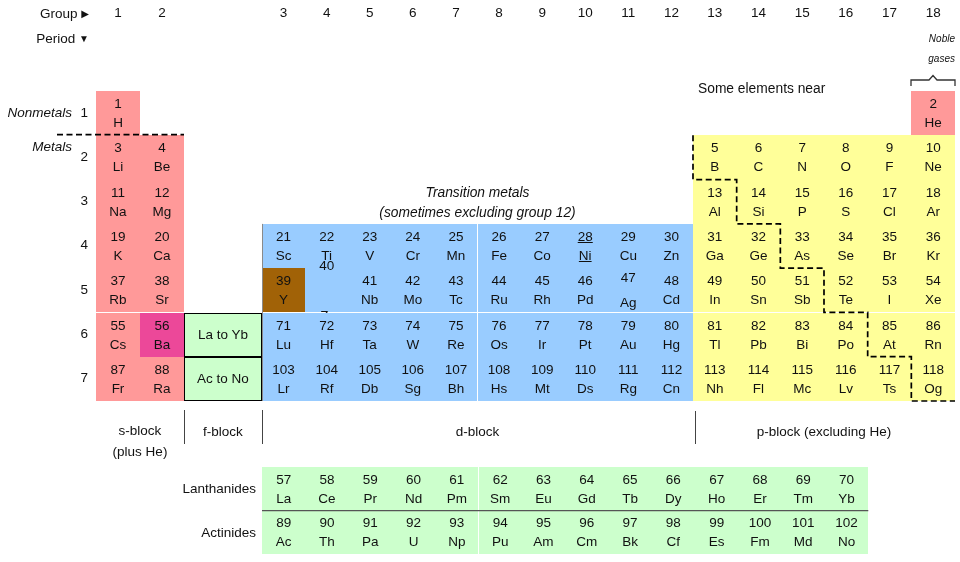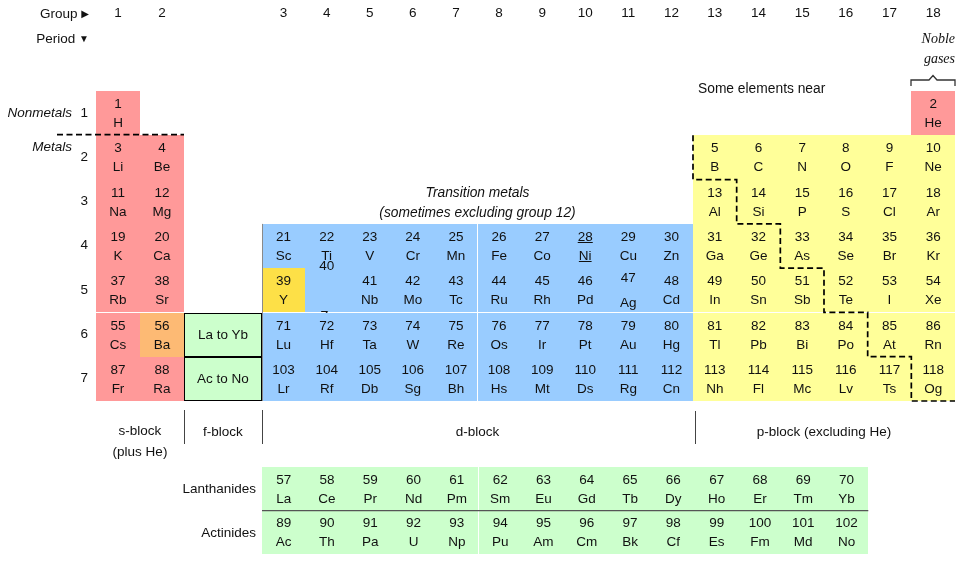--- a/index.html
+++ b/index.html
@@ -217,21 +217,21 @@
         <div>Kr</div>
       </div>
       <div class="cell" style="left: 96px; top: 268.2px; width: 44px; height: 44.3px; background: rgb(255, 153, 153);">
         <div>37</div>
         <div>Rb</div>
       </div>
       <div class="cell" style="left: 140px; top: 268.2px; width: 44px; height: 44.3px; background: rgb(255, 153, 153);">
         <div>38</div>
         <div>Sr</div>
       </div>
-      <div class="cell" style="left: 262px; top: 268.2px; width: 43.1px; height: 44.3px; background: #fde047;">
+      <div class="cell" style="left: 262px; top: 268.2px; width: 43.1px; height: 44.3px; background: #a16207;">
         <div>39</div>
         <div>Y</div>
       </div>
       <div class="cell" style="left: 305.1px; top: 268.2px; width: 43.1px; height: 44.3px; background: rgb(153, 204, 255); gap: 31px;">
         <div>40</div>
         <div>Zr</div>
       </div>
       <div class="cell" style="left: 348.2px; top: 268.2px; width: 43.1px; height: 44.3px; background: rgb(153, 204, 255);">
         <div>41</div>
         <div>Nb</div>
@@ -285,21 +285,21 @@
         <div>I</div>
       </div>
       <div class="cell" style="left: 911.335px; top: 268.2px; width: 43.667px; height: 44.3px; background: rgb(255, 255, 153);">
         <div>54</div>
         <div>Xe</div>
       </div>
       <div class="cell" style="left: 96px; top: 312.5px; width: 44px; height: 44.3px; background: rgb(255, 153, 153);">
         <div>55</div>
         <div>Cs</div>
       </div>
-      <div class="cell" style="left: 140px; top: 312.5px; width: 44px; height: 44.3px; background: #fdba74; align-items: center;">
+      <div class="cell" style="left: 140px; top: 312.5px; width: 44px; height: 44.3px; background: #ec4899; align-items: center;">
         <div>56</div>
         <div>Ba</div>
       </div>
       <div class="cell" style="left: 262px; top: 312.5px; width: 43.1px; height: 44.3px; background: rgb(153, 204, 255);">
         <div>71</div>
         <div>Lu</div>
       </div>
       <div class="cell" style="left: 305.1px; top: 312.5px; width: 43.1px; height: 44.3px; background: rgb(153, 204, 255);">
         <div>72</div>
         <div>Hf</div>
@@ -432,21 +432,21 @@
         <div>118</div>
         <div>Og</div>
       </div>
       <div class="placeholder-cell" style="left: 184px; top: 312.5px; width: 78px; height: 44.3px; background: rgb(204, 255, 204);">La to Yb</div>
       <div class="placeholder-cell" style="left: 184px; top: 356.8px; width: 78px; height: 44.3px; background: rgb(204, 255, 204);">Ac to No</div>
     </div>
 
   <div class="lbl italic right" style="left:0px;top:105px;width:72px;">Nonmetals</div>
   <div class="lbl italic right" style="left:0px;top:139px;width:72px;">Metals</div>
 
-  <div class="lbl italic right" style="left:855px;top:29px;width:100px;line-height:20px;font-size:14px;font-family:Liberation Serif, serif;">
+  <div class="lbl italic right" style="left:855px;top:29px;width:100px;line-height:20px;font-size:10px;">
     <div>Noble</div>
     <div>gases</div>
   </div>
 
   <div class="lbl" style="left:698px;top:79px;width:225px;line-height:19.3px;font-size:13.8px;">
     <div>Some elements near</div>
   </div>
 
   <div class="lbl italic center" style="left:262px;top:183px;width:431px;line-height:19.5px;font-size:13.8px;">
     <div>Transition metals</div>

